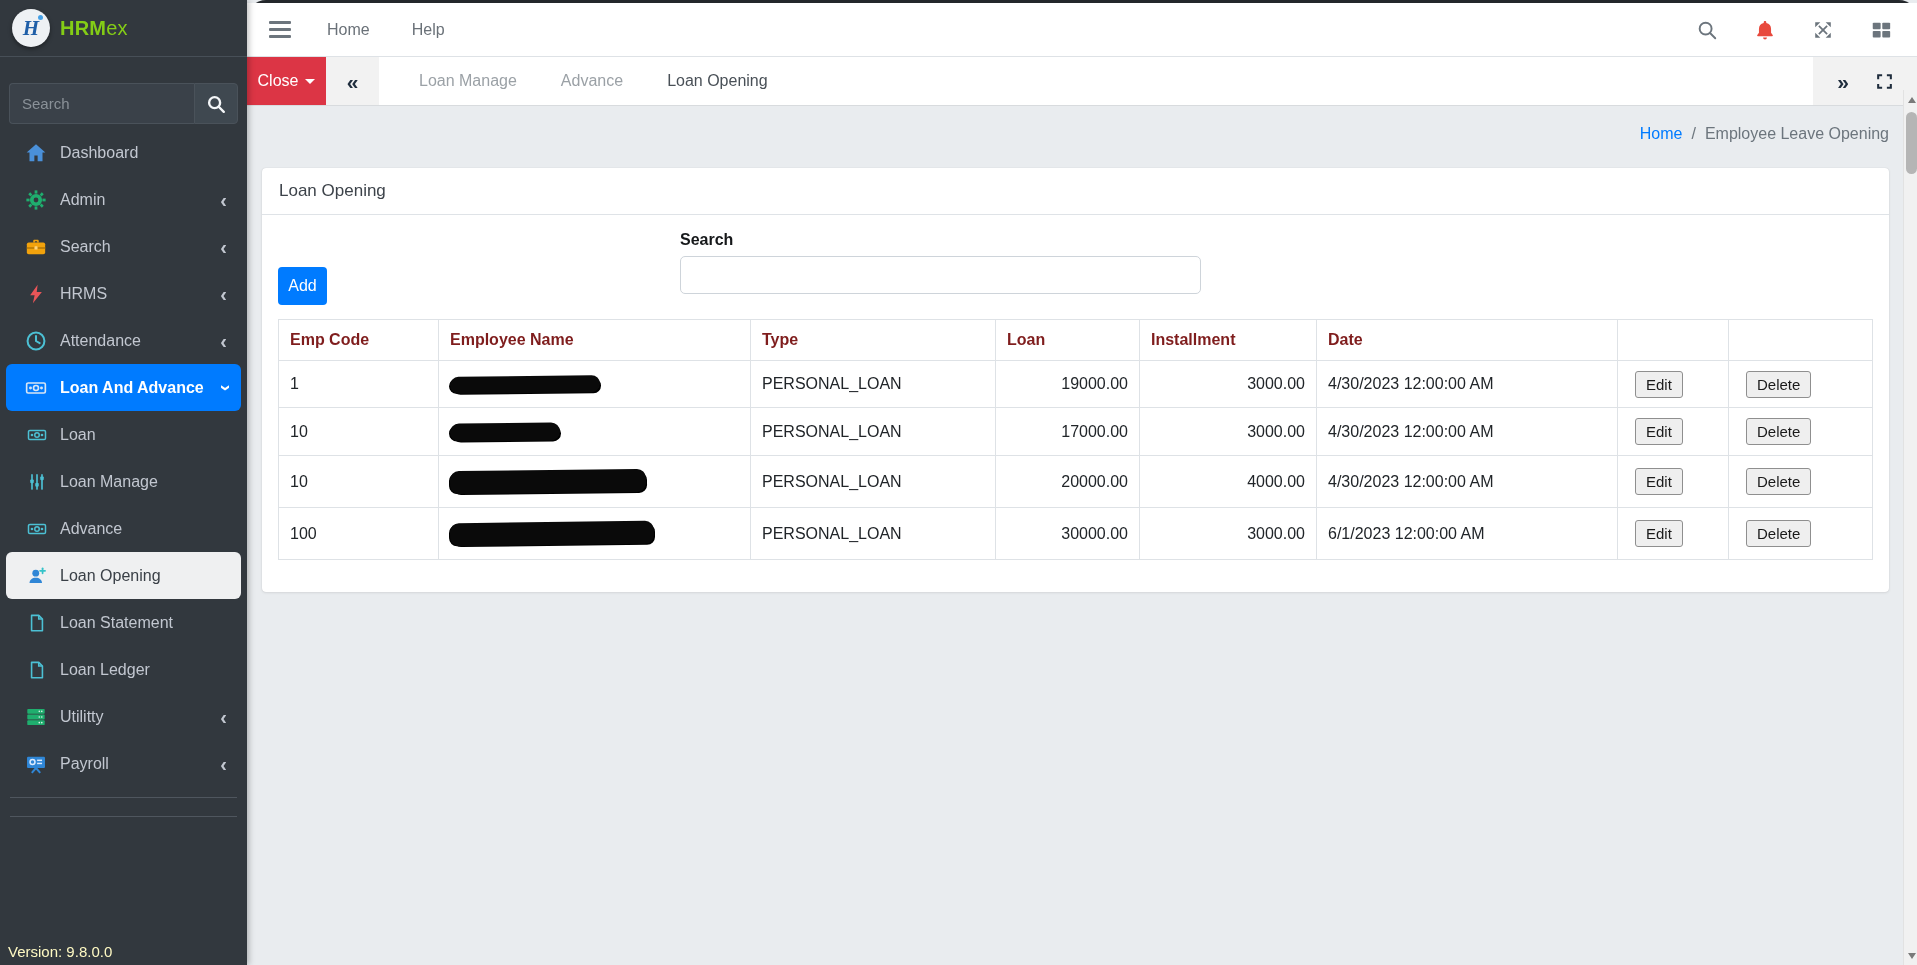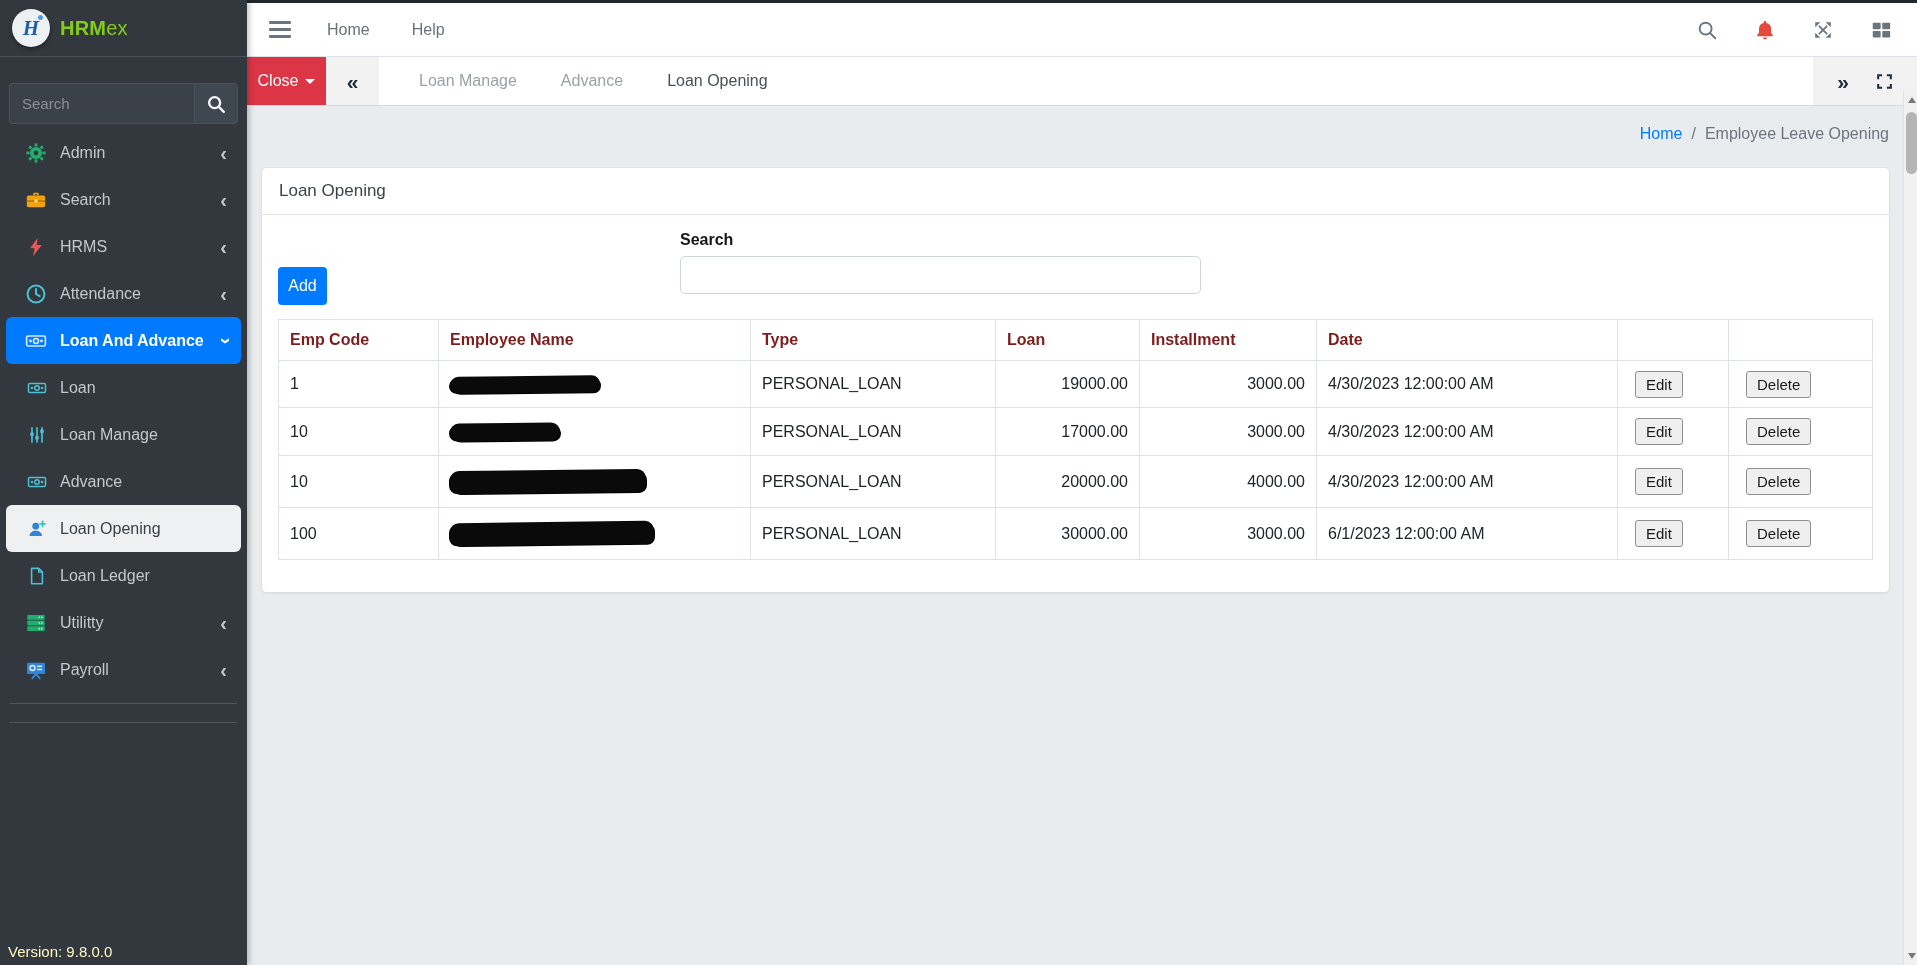--- a/index.html
+++ b/index.html
@@ -31,21 +31,21 @@
   .mi.active-blue .chev { color:#fff; }
   .mi.active-light { background:#eff0f1; color:#3a4047; }
   .mi.active-light .lbl { color:#3a4047; }
   .logout-row { display:flex; align-items:center; margin:20px 6px 0 6px; padding:0 12px 0 16px; height:49px; cursor:pointer; }
   .logout-row .ic { width:27px; height:27px; margin-right:14px; }
   .logout-row .lbl { font-size:19px; color:#aeb5bc; }
   .side-div { border-top:1px solid #4f565e; margin:10px 10px 0 10px; }
   .version { position:absolute; bottom:5px; left:8px; color:#fef9c3; font-weight:400; font-size:15px; }
 
   
-  .main-col { flex:1; display:flex; flex-direction:column; position:relative; border-top:3px solid #23272b; }
+  .main-col { flex:1; display:flex; flex-direction:column; position:relative; border-top:3px solid #23272b;border-radius:19px; }
   .navbar { height:54px; background:#fff; border-bottom:1px solid #dee2e6; display:flex; align-items:center; padding:0 22px; }
   .hamburger { width:22px; display:flex; flex-direction:column; gap:4px; cursor:pointer; margin-right:36px; }
   .hamburger span { height:3px; background:#6c757d; border-radius:1px; }
   .nav-link { color:#6a7178; margin-right:42px; text-decoration:none; font-size:16px; cursor:pointer; }
   .nav-right { margin-left:auto; display:flex; align-items:center; gap:36px; padding-right:4px; }
   .nav-ic { width:22px; height:22px; cursor:pointer; }
 
   .tabbar { height:49px; background:#fff; display:flex; align-items:stretch; border-bottom:1px solid #d8dbde; }
   .close-btn { width:79px; background:#dc3545; color:#fff; border:none; font-size:16px; display:flex; align-items:center; justify-content:center; gap:7px; cursor:pointer; font-family:inherit; }
   .caret-down { width:0; height:0; border-left:5px solid transparent; border-right:5px solid transparent; border-top:5px solid #fff; }
@@ -109,20 +109,26 @@
       <button>
         <svg class="nav-ic" viewBox="0 0 24 24" width="19" height="19" fill="none" stroke="#f4f6f8" stroke-width="2.6" stroke-linecap="round">
             <circle cx="10.5" cy="10.5" r="6"></circle>
             <line x1="15" y1="15" x2="20.5" y2="20.5"></line>
           </svg>
       </button>
     </div>
 
     <nav class="menu">
 
+      <a class="mi">
+        <svg class="ic" viewBox="0 0 24 24">
+            <path fill="#4a90d9" d="M12 2.5 1.8 11.4h3.1V21h5.3v-6.2h3.6V21h5.3v-9.6h3.1z"></path>
+          </svg>
+        <span class="lbl">Dashboard</span>
+      </a>
 
       <a class="mi">
         <svg class="ic" viewBox="0 0 24 24">
             <g stroke="#1fae6e" stroke-width="3">
               <line x1="12" y1="1.5" x2="12" y2="5"></line>
               <line x1="12" y1="19" x2="12" y2="22.5"></line>
               <line x1="1.5" y1="12" x2="5" y2="12"></line>
               <line x1="19" y1="12" x2="22.5" y2="12"></line>
               <line x1="4.6" y1="4.6" x2="7" y2="7"></line>
               <line x1="17" y1="17" x2="19.4" y2="19.4"></line>
@@ -216,20 +222,27 @@
             <circle cx="10.5" cy="8.6" r="4.1" fill="#2f86d6"></circle>
             <path d="M3 20.4c0-4.1 3.4-6.4 7.5-6.4s7.5 2.3 7.5 6.4z" fill="#2f86d6"></path>
             <g stroke="#35c3c9" stroke-width="2.1" stroke-linecap="round">
               <line x1="18.7" y1="2.8" x2="18.7" y2="8.8"></line>
               <line x1="15.7" y1="5.8" x2="21.7" y2="5.8"></line>
             </g>
           </svg>
         <span class="lbl">Loan Opening</span>
       </a>
 
+      <a class="mi sub">
+        <svg class="ic" viewBox="0 0 24 24" fill="none" stroke="#4cc0d4" stroke-width="1.9">
+            <path d="M5.5 2.8h8.6l4.4 4.4v14H5.5z" stroke-linejoin="round"></path>
+            <path d="M14.1 2.8v4.4h4.4"></path>
+          </svg>
+        <span class="lbl">Loan Statement</span>
+      </a>
 
       <a class="mi sub">
         <svg class="ic" viewBox="0 0 24 24" fill="none" stroke="#4cc0d4" stroke-width="1.9">
             <path d="M5.5 2.8h8.6l4.4 4.4v14H5.5z" stroke-linejoin="round"></path>
             <path d="M14.1 2.8v4.4h4.4"></path>
           </svg>
         <span class="lbl">Loan Ledger</span>
       </a>
 
       <a class="mi">

